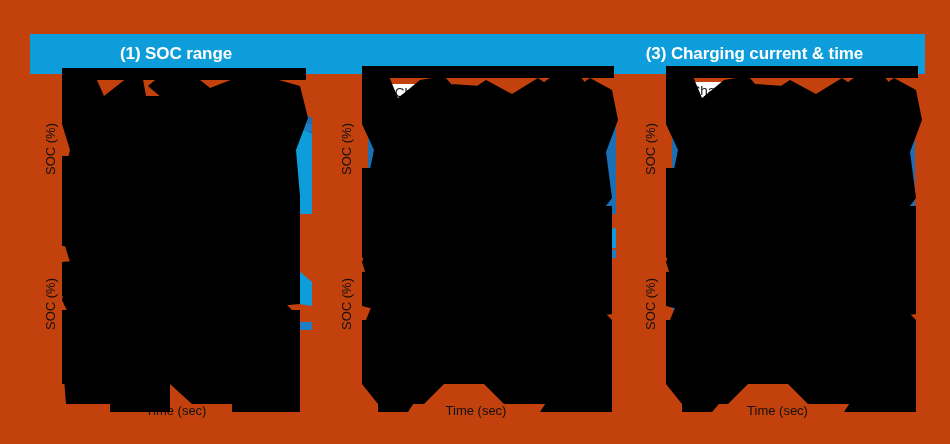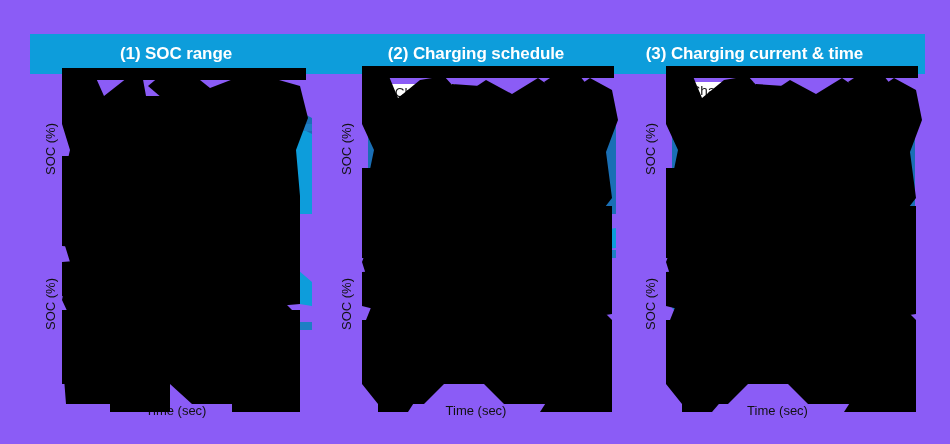--- a/index.html
+++ b/index.html
@@ -4,21 +4,21 @@
 <style>
   html,body{margin:0;padding:0;background:#ffffff;}
   body{
     font-family:"Liberation Sans", sans-serif;
     -webkit-font-smoothing:antialiased;
   }
   #figure{
     position:relative;
     width:950px;
     height:444px;
-    background:#8b5cf6;
+    background:#c2410c;
     overflow:hidden;
   }
 
   
   #header-band{
     position:absolute;
     left:30px; top:34px;
     width:895px; height:40px;
     background:var(--brand,#0d9ddb);
   }
@@ -101,21 +101,20 @@
     pointer-events:none;
   }
 </style>
 </head>
 <body>
 
 <div id="figure" style="--brand: #0d9ddb;">
 
   <div id="header-band" style="background: rgb(13, 157, 219);"></div>
   <div class="panel-title" id="title-1">(1) SOC range</div>
-  <div class="panel-title" id="title-2">(2) Charging schedule</div>
   <div class="panel-title" id="title-3">(3) Charging current &amp; time</div>
 
   <div class="panel" id="panel-1">
 
     <div class="subplot sub-top">
       <div class="ylab">SOC (%)</div>
       <div class="plot-area">
         <svg class="plot-svg" viewBox="0 0 240 136" preserveAspectRatio="none">
           <polygon points="0,10 30,48 64,86 96,104 124,70 156,28 190,14 240,40 240,136 0,136" fill="#1a6fb5"></polygon>
           <polygon points="0,26 30,62 64,96 96,114 124,84 156,44 190,30 240,56 240,136 0,136" fill="#0d9ddb"></polygon>

